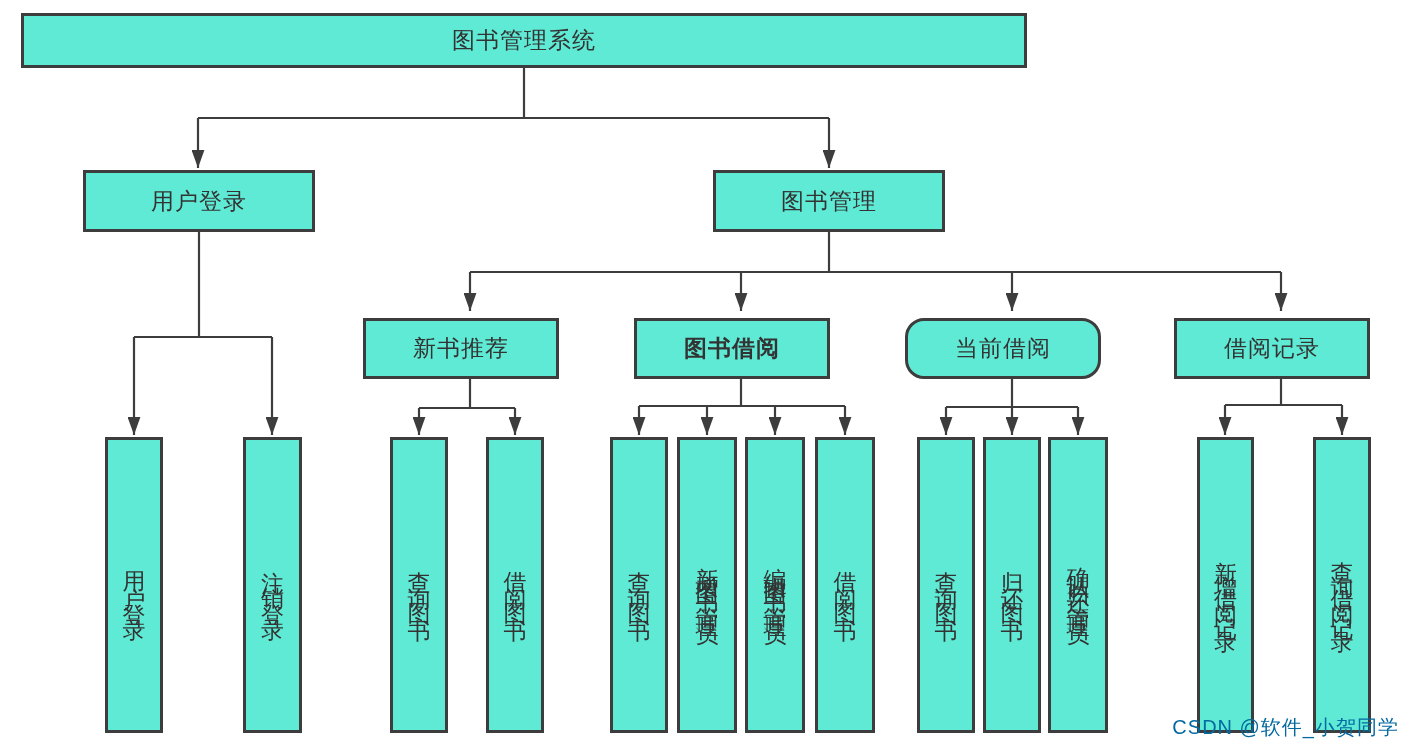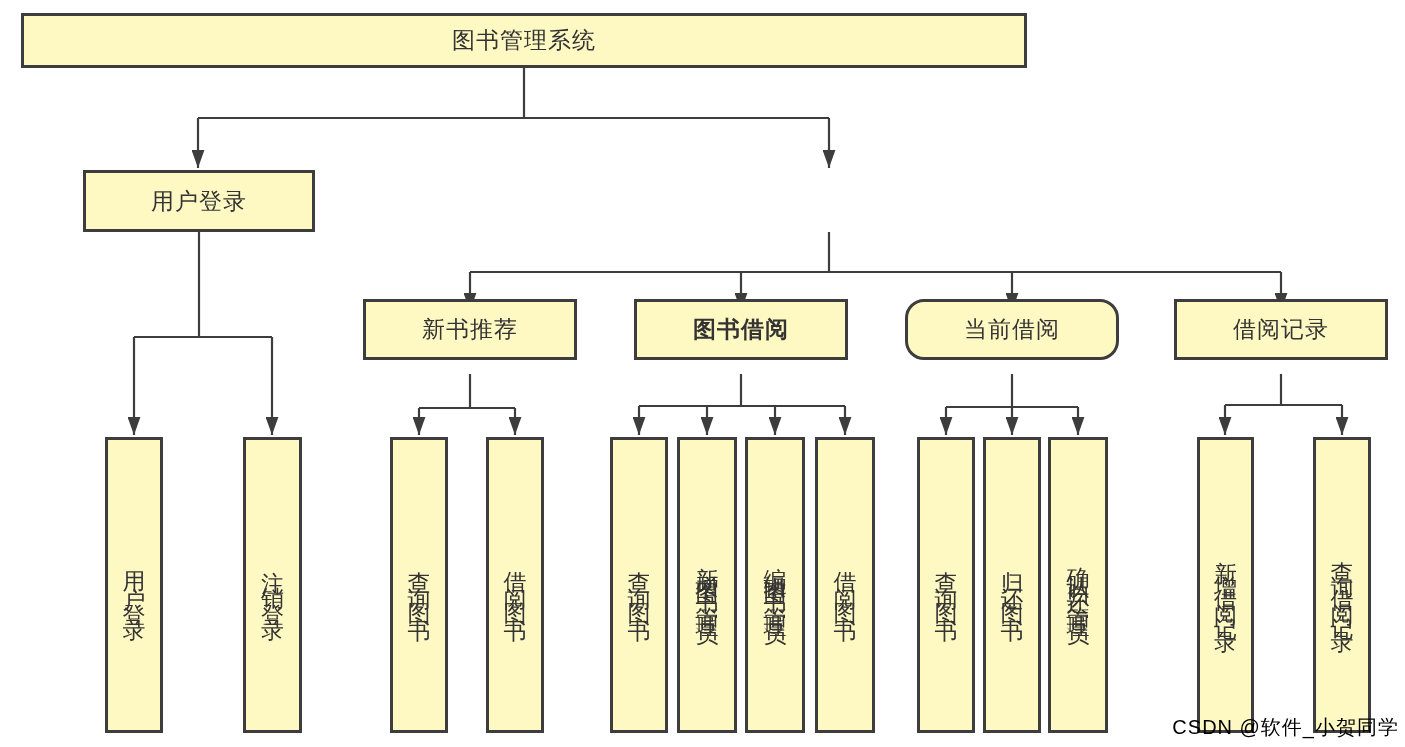--- a/index.html
+++ b/index.html
@@ -17,21 +17,21 @@
   }
   #wires {
     position: absolute;
     left: 0; top: 0;
     width: 1405px; height: 747px;
   }
   .box {
     position: absolute;
     box-sizing: border-box;
     border: 3px solid #3d3d3d;
-    background: #fef9c3;
+    background: #5eead4;
     color: #333333;
     display: flex;
     align-items: center;
     justify-content: center;
     font-size: 23px;
     letter-spacing: 1px;
     line-height: 1;
     white-space: nowrap;
   }
   .vbox {
@@ -41,21 +41,21 @@
   }
   .v4 { letter-spacing: 16px; }
   .v6 { letter-spacing: 14px; }
   .v9 { letter-spacing: 8px; }
   
   .n-root { left: 21px;  top: 13px;  width: 1006px; height: 55px; }
   
   .n-l2a  { left: 83px;  top: 170px; width: 232px; height: 62px; }
   .n-l2b  { left: 713px; top: 170px; width: 232px; height: 62px; }
   
-  .n-l3   { top: 299px; width: 214px; height: 61px; }
+  .n-l3   { top: 318px; width: 196px; height: 61px; }
   .n-l3a  { left: 363px; }
   .n-l3b  { left: 634px; font-weight: bold; }
   .n-l3c  { left: 905px; border-radius: 19px; }
   .n-l3d  { left: 1174px; }
   
   .leaf   { top: 437px; width: 58px; height: 296px; }
   .lf-ul1 { left: 105px; }
   .lf-ul2 { left: 243px; width: 59px; }
   .lf-nb1 { left: 390px; }
   .lf-nb2 { left: 486px; }
@@ -66,21 +66,21 @@
   .lf-cb1 { left: 917px; }
   .lf-cb2 { left: 983px; }
   .lf-cb3 { left: 1048px; width: 60px; }
   .lf-br1 { left: 1197px; width: 57px; }
   .lf-br2 { left: 1313px; width: 58px; }
   .watermark {
     position: absolute;
     right: 6px;
     bottom: 6px;
     font-size: 20px;
-    color: #000000;
+    color: #0369a1;
     letter-spacing: 1px;
     pointer-events: none;
   }
 </style>
 </head>
 <body>
 
 <div id="canvas">
 
   <svg id="wires" viewBox="0 0 1405 747" xmlns="http://www.w3.org/2000/svg" aria-hidden="true">
@@ -129,20 +129,21 @@
       <path d="M1281 374 V405"></path>
       <path d="M1225 405 H1342"></path>
       <path d="M1225 405 V435" marker-end="url(#arrow)"></path>
       <path d="M1342 405 V435" marker-end="url(#arrow)"></path>
     </g>
   </svg>
 
   <div class="box n-root">图书管理系统</div>
 
   <div class="box n-l2a">用户登录</div>
+  <div class="box n-l2b">图书管理</div>
 
   <div class="box n-l3 n-l3a">新书推荐</div>
   <div class="box n-l3 n-l3b">图书借阅</div>
   <div class="box n-l3 n-l3c">当前借阅</div>
   <div class="box n-l3 n-l3d">借阅记录</div>
 
   <div class="box leaf vbox v4 lf-ul1">用户登录</div>
   <div class="box leaf vbox v4 lf-ul2">注销登录</div>
 
   <div class="box leaf vbox v4 lf-nb1">查询图书</div>

